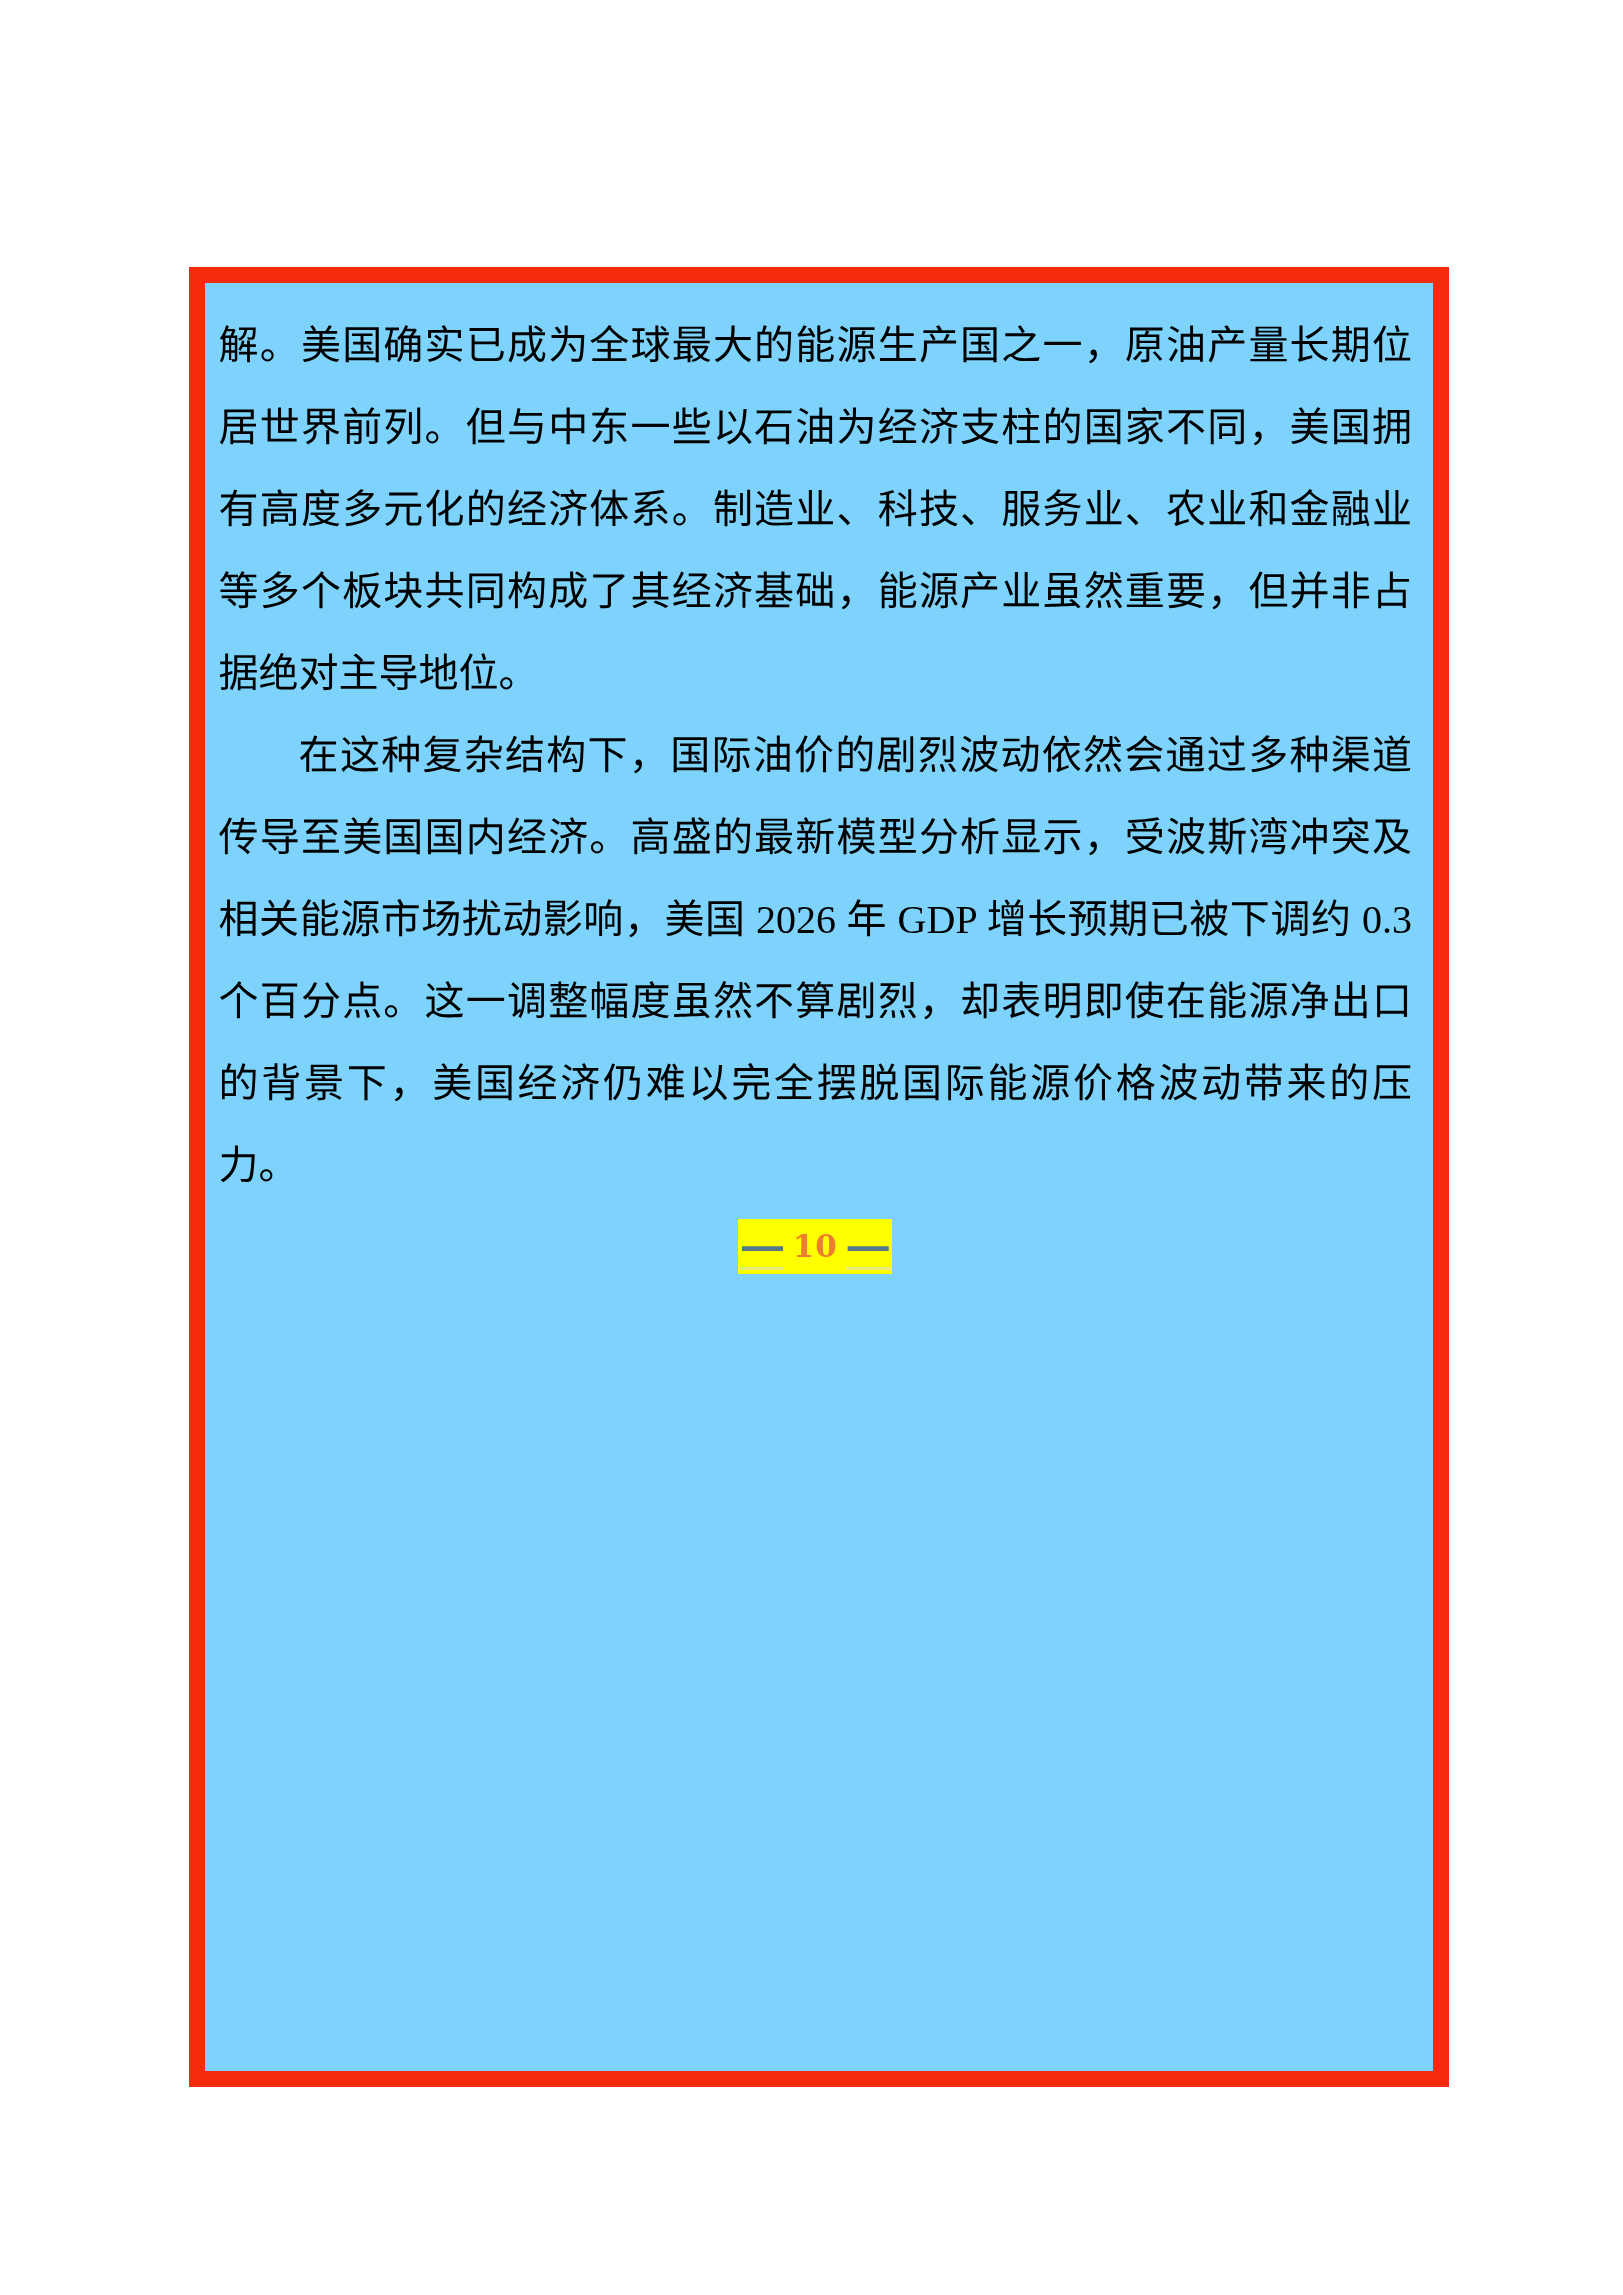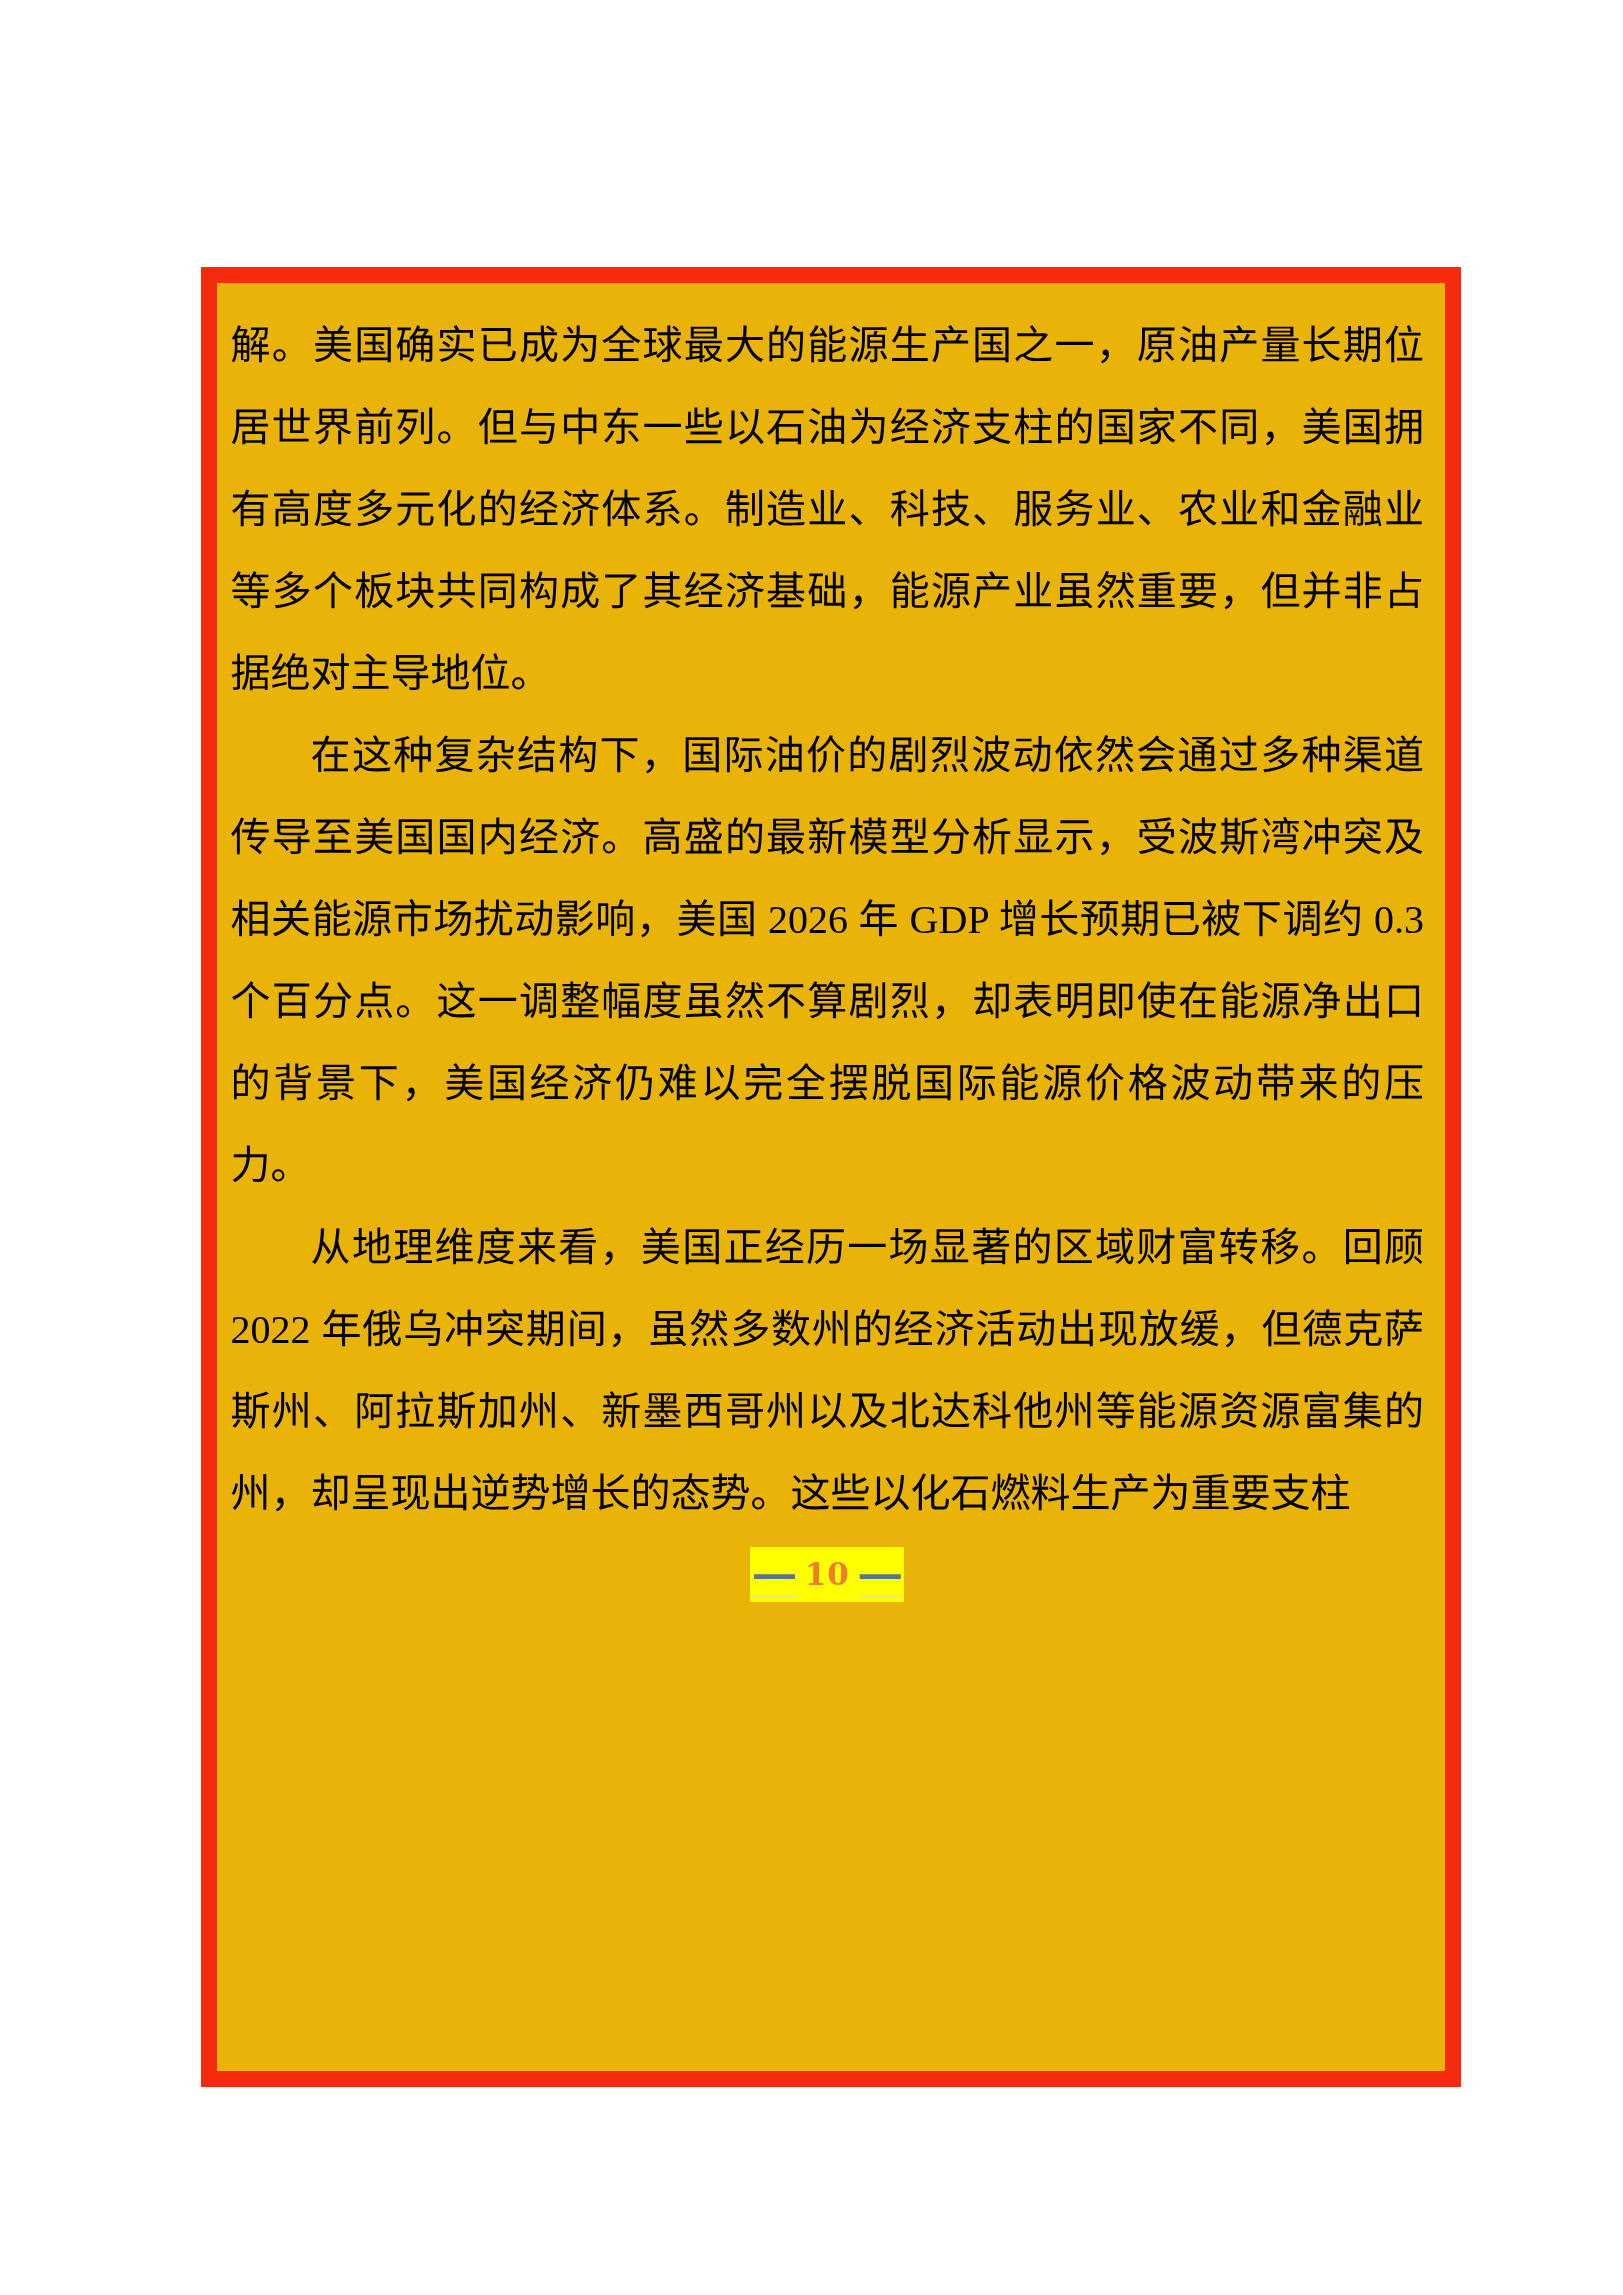--- a/index.html
+++ b/index.html
@@ -10,27 +10,27 @@
   .page {
     position: relative;
     width: 1623px;
     height: 2295px;
     background: #ffffff;
     overflow: hidden;
   }
   
   .frame {
     position: absolute;
-    left: 201px;
+    left: 189px;
     top: 267px;
     width: 1260px;
     height: 1820px;
     border: 16.4px solid #f42b0d;
     box-sizing: border-box;
-    background: #eab308;
+    background: #7dd3fc;
   }
   .content {
     position: absolute;
     top: 0;
     left: 0;
     right: 0;
     bottom: 0;
     padding: 22px 21px 0 13.6px;
     box-sizing: border-box;
     font-family: "Liberation Serif", "DejaVu Serif", serif;
@@ -109,21 +109,20 @@
 <div class="page">
   <div class="frame">
     <div class="content">
 
       <p class="para">解。美国确实已成为全球最大的能源生产国之一，原油产量长期位居世界前列。但与中东一些以石油为经济支柱的国家不同，美国拥有高度多元化的经济体系。制造业、科技、服务业、农业和金融业等多个板块共同构成了其经济基础，能源产业虽然重要，但并非占据绝对主导地位。</p>
 
       <p class="para indent">在这种复杂结构下，国际油价的剧烈波动依然会通过多种渠道传导至美国国内经济。高盛的最新模型分析显示，受波斯湾冲突及相关能源市场扰动影响，美国 2026 年 GDP 增长预期已被下调约 0.3 个百分点。这一调整幅度虽然不算剧烈，却表明即使在能源净出口的背景下，美国经济仍难以完全摆脱国际能源价格波动带来的压力。</p>
 
 
 
-      <p class="para indent">从地理维度来看，美国正经历一场显著的区域财富转移。回顾 2022 年俄乌冲突期间，虽然多数州的经济活动出现放缓，但德克萨斯州、阿拉斯加州、新墨西哥州以及北达科他州等能源资源富集的州，却呈现出逆势增长的态势。这些以化石燃料生产为重要支柱</p>
 
       <div class="footer">
         <div class="badge">
           <span class="dash">—</span>
           <span class="pagenum">10</span>
           <span class="dash">—</span>
         </div>
       </div>
 
     </div>

